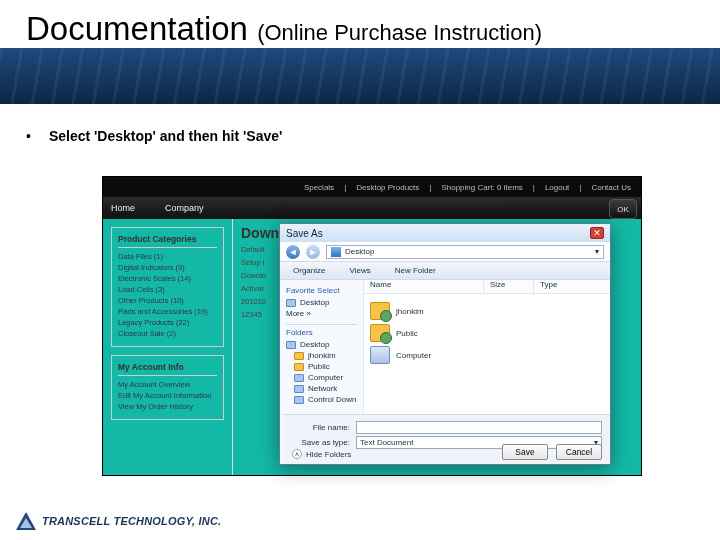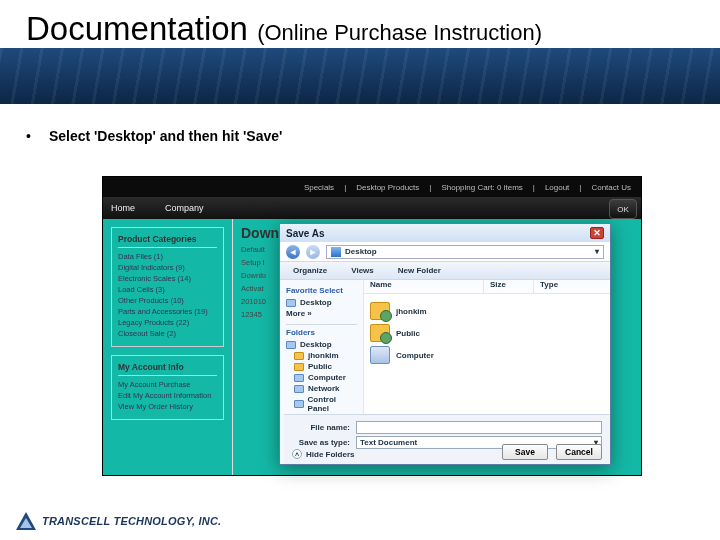--- a/index.html
+++ b/index.html
@@ -21,21 +21,21 @@
   .navbar { height:22px; background:linear-gradient(#2b2b2b,#111); color:#eee; font-size:9px; display:flex; align-items:center; padding:0 8px; gap:30px; position:absolute; top:20px; left:0; right:0; }
   .under-nav { position:absolute; top:42px; bottom:0; left:0; right:0; display:flex; background:#14b8a6; }
   .cat-box { margin:8px; border:1px solid #ccc; padding:6px; }
   .cat-title { font-weight:bold; font-size:8.5px; border-bottom:1px solid #ccc; padding-bottom:3px; margin-bottom:4px; }
   .cat-list div { font-size:7.5px; color:#335; margin:2px 0; }
   .acct-box { margin:4px 8px 8px 8px; border:1px solid #ccc; padding:6px; }
   .centercol { flex:1; position:relative; padding:6px 8px; }
   .center-title { font-size:14px; color:#333; font-weight:bold; }
   .center-lines div { font-size:7.5px; color:#444; margin-top:4px; }
 
-  .dialog { position:absolute; left:46px; top:4px; width:332px; height:242px; background:#f4f7fb; border:1px solid #5a7ca5; box-shadow:0 4px 18px rgba(0,0,0,0.4); font-size:9px;font-weight:bold; }
+  .dialog { position:absolute; left:46px; top:4px; width:332px; height:242px; background:#f4f7fb; border:1px solid #5a7ca5; box-shadow:0 4px 18px rgba(0,0,0,0.4); font-size:9px; }
   .dlg-title { height:18px; background:linear-gradient(#eaf1fb,#cfe0f5); display:flex; align-items:center; padding:0 6px; color:#123; font-size:10px; justify-content:space-between; }
   .dlg-title .x { width:14px;height:12px;background:#c43;border-radius:2px;color:#fff;display:flex;align-items:center;justify-content:center;font-size:9px;border:1px solid #922; }
   .dlg-crumb { height:20px; display:flex; align-items:center; padding:0 6px; gap:6px; border-bottom:1px solid #cfd8e6; background:#fff; }
   .crumb-arrow { width:14px;height:14px;border-radius:50%;background:linear-gradient(#8fb7e8,#3a74c4);display:flex;align-items:center;justify-content:center;color:#fff;font-size:9px; }
   .crumb-field { flex:1; height:14px; border:1px solid #aac; background:#fff; display:flex; align-items:center; padding:0 4px; font-size:8px; color:#234; gap:4px; }
   .mini-ico { width:10px;height:10px;background:linear-gradient(#7fb8ef,#2a72c8);border:1px solid #2a5; border:none; }
   .dlg-toolbar { height:18px; background:linear-gradient(#f3f6fb,#dde7f5); border-bottom:1px solid #cfd8e6; display:flex; align-items:center; padding:0 6px; gap:10px; font-size:8px; color:#234; }
   .tb-btn { padding:1px 6px; border:1px solid transparent; border-radius:2px; }
   .dlg-main { position:absolute; top:56px; bottom:50px; left:0; right:0; display:flex; background:#fff; }
   .dlg-left { width:84px; border-right:1px solid #e1e6ef; background:#f6f9fe; padding:4px 6px; font-size:8px; color:#234; }
@@ -116,21 +116,21 @@
           <div>Load Cells (3)</div>
           <div>Other Products (10)</div>
           <div>Parts and Accessories (19)</div>
           <div>Legacy Products (22)</div>
           <div>Closeout Sale (2)</div>
         </div>
       </div>
       <div class="acct-box">
         <div class="cat-title">My Account Info</div>
         <div class="cat-list">
-          <div>My Account Purchase</div>
+          <div>My Account Overview</div>
           <div>Edit My Account Information</div>
           <div>View My Order History</div>
         </div>
       </div>
     </div>
     <div class="centercol">
       <div class="center-title">Down</div>
       <div class="center-lines">
         <div>Default</div>
         <div>Setup l</div>
@@ -185,21 +185,21 @@
             <div class="item" style="padding-left:8px">
                 <span class="mico"></span>
                 <span>Computer</span>
               </div>
             <div class="item" style="padding-left:8px">
                 <span class="mico"></span>
                 <span>Network</span>
               </div>
             <div class="item" style="padding-left:8px">
                 <span class="mico"></span>
-                <span>Control Panel</span>
+                <span>Control Down</span>
               </div>
           </div>
           <div class="dlg-right">
             <div class="col-head">
               <span>Name</span>
               <span>Size</span>
               <span>Type</span>
             </div>
             <div class="r-rows">
               <div class="r-row">

